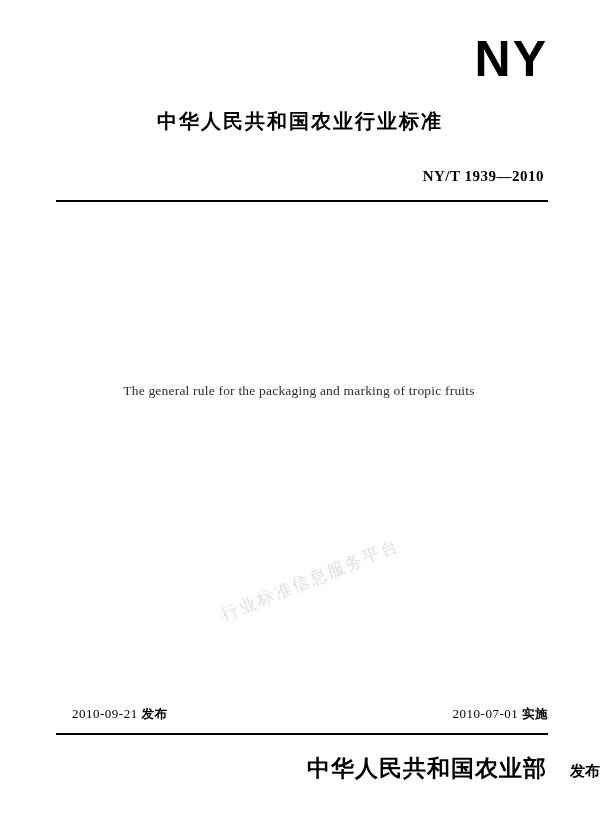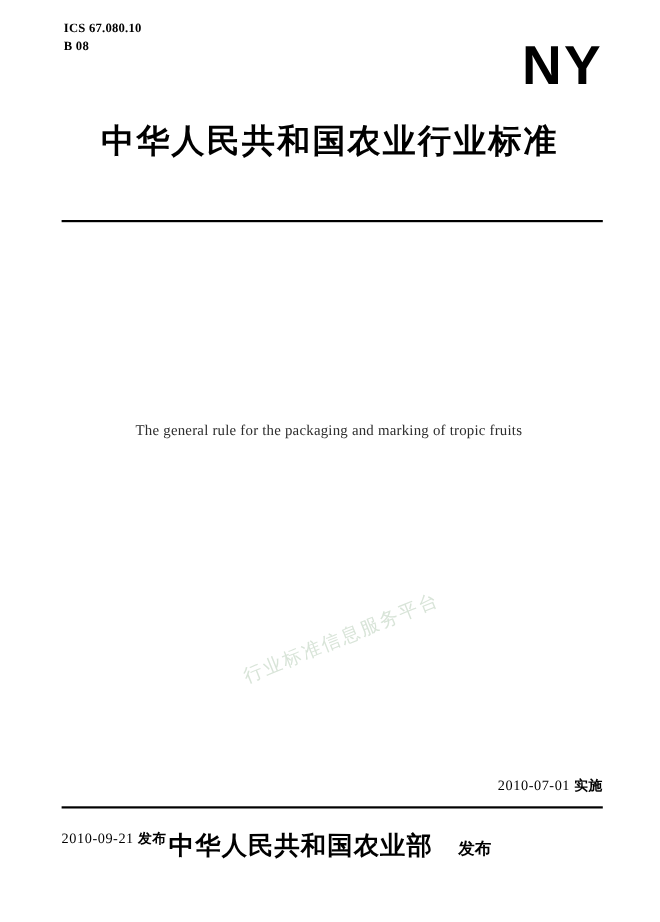--- a/index.html
+++ b/index.html
@@ -47,21 +47,21 @@
 
   
   .main-title {
     position: absolute;
     left: 0;
     right: 0;
     top: 108px;
     text-align: center;
     font-family: "DejaVu Sans", sans-serif;
     font-weight: bold;
-    font-size: 30px;
+    font-size: 20px;
     letter-spacing: 2px;
     white-space: nowrap;
   }
 
   
   .std-number {
     position: absolute;
     right: 56px;
     top: 168px;
     font-family: "Liberation Serif", serif;
@@ -124,26 +124,25 @@
   
   .date-row {
     position: absolute;
     left: 56px;
     right: 52px;
     top: 706px;
     height: 20px;
   }
   .date-issue {
     position: absolute;
-    left: 0;
+    left: 16px;
     top: 0;
     font-family: "Liberation Serif", serif;
     font-size: 13px;
     letter-spacing: 0.5px;
-    margin-top: 48px;
   }
   .date-issue .cn,
   .date-effective .cn {
     font-family: "DejaVu Sans", sans-serif;
     font-size: 12.5px;
     font-weight: bold;
   }
   .date-effective {
     position: absolute;
     right: 0;
@@ -162,48 +161,45 @@
     border-top: 2px solid #000;
     height: 0;
   }
 
   
   .publisher {
     position: absolute;
     left: 0;
     right: 0;
     top: 753px;
-    text-align: center;
+    text-align: right;
     font-family: "DejaVu Sans", sans-serif;
     font-weight: bold;
     font-size: 23px;
     letter-spacing: 1px;
     white-space: nowrap;
   }
   .publisher .pub-verb {
     font-size: 15px;
     font-weight: bold;
     margin-left: 14px;
     letter-spacing: 0;
   }
 </style>
 </head>
 <body>
 
 <div class="page">
 
-  <div class="ics-block">
-    <div>ICS 67.080.10</div>
-    <div>B 08</div>
-  </div>
 
   <div class="ny-logo">NY</div>
 
   <div class="main-title">中华人民共和国农业行业标准</div>
 
+  <div class="std-number">NY/T 1939—2010</div>
 
   <div class="rule-top"></div>
 
 
   <div class="english-title">The general rule for the packaging and marking of tropic fruits</div>
 
   <div class="watermark">行业标准信息服务平台</div>
 
   <div class="date-row">
     <div class="date-issue">

